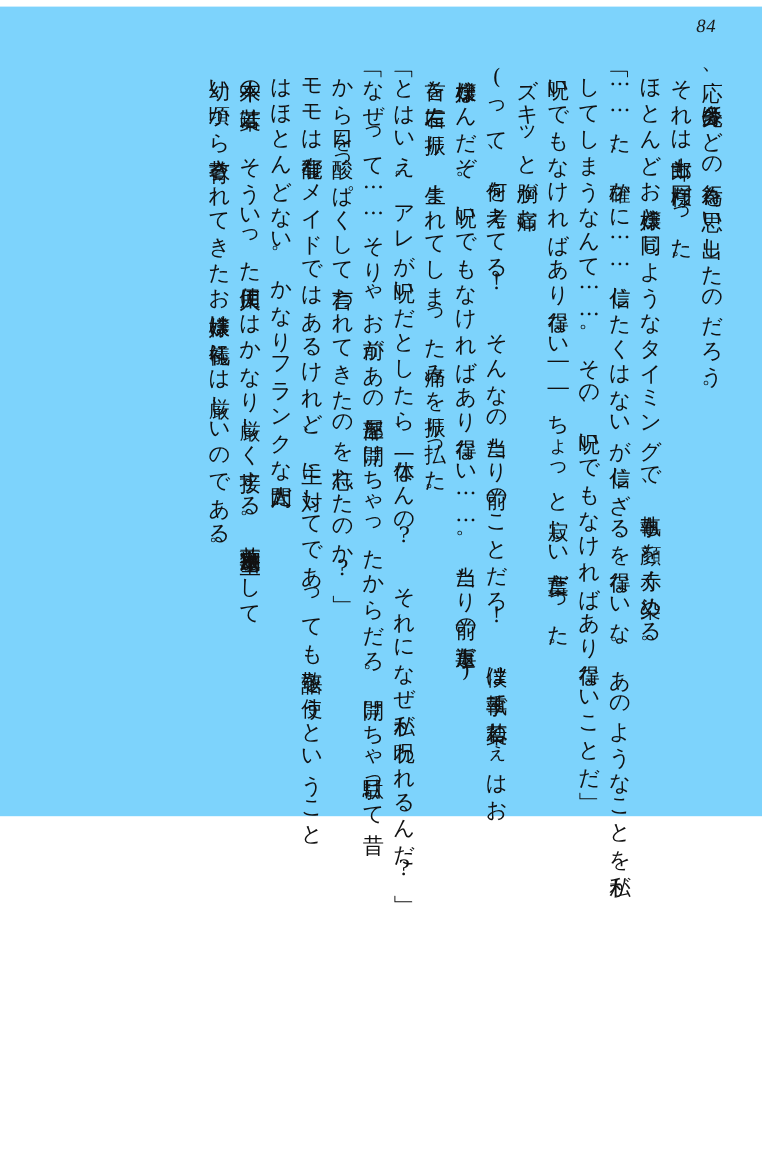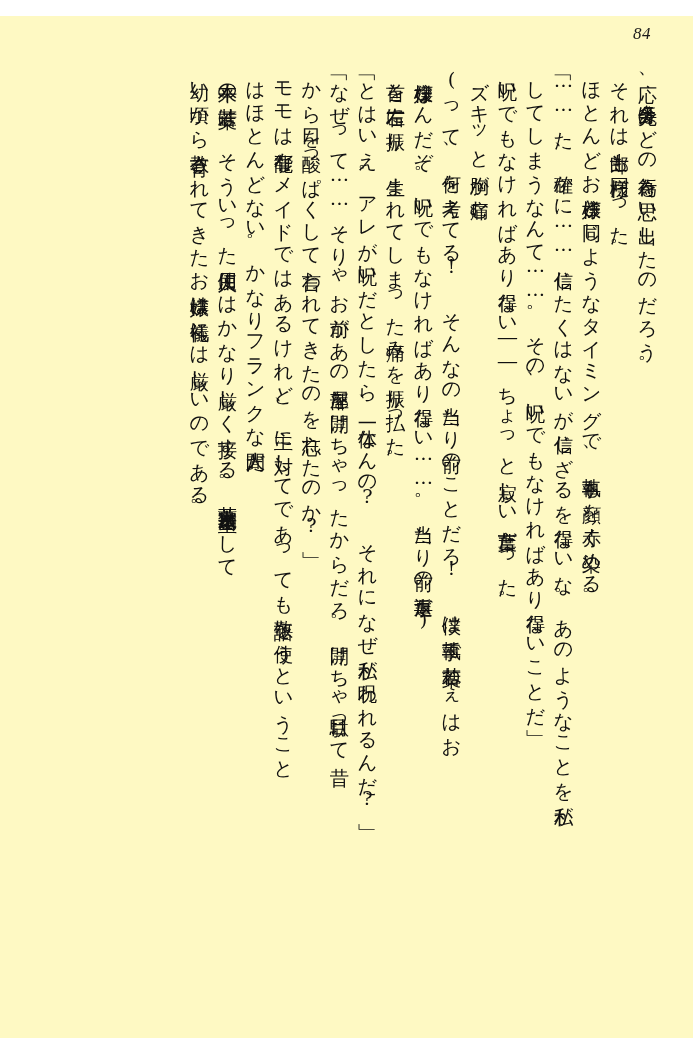--- a/index.html
+++ b/index.html
@@ -11,24 +11,24 @@
     width: 693px;
     height: 1050px;
     font-family: "Liberation Serif", "DejaVu Serif", serif;
     color: #141414;
     position: relative;
     overflow: hidden;
   }
   .page {
     position: absolute;
     left: 0;
-    top: 16px;
+    top: 6px;
     width: 693px;
-    height: 1022px;
-    background: #fef9c3;
+    height: 736px;
+    background: #7dd3fc;
   }
   .page-number {
     position: absolute;
     top: 8px;
     right: 42px;
     font-size: 17px;
     font-style: italic;
     font-family: "Liberation Serif", "DejaVu Serif", serif;
     color: #1a1a1a;
     letter-spacing: 0.5px;

